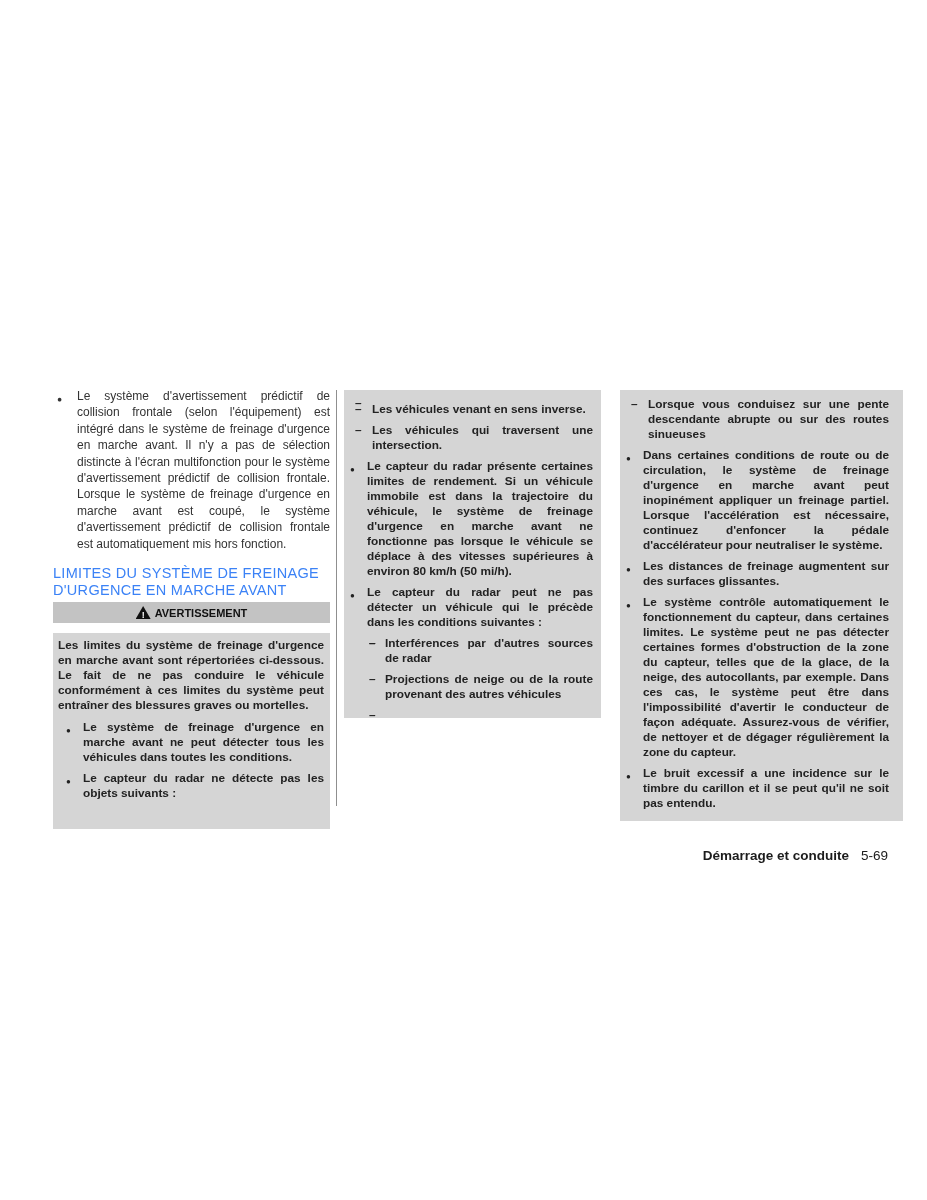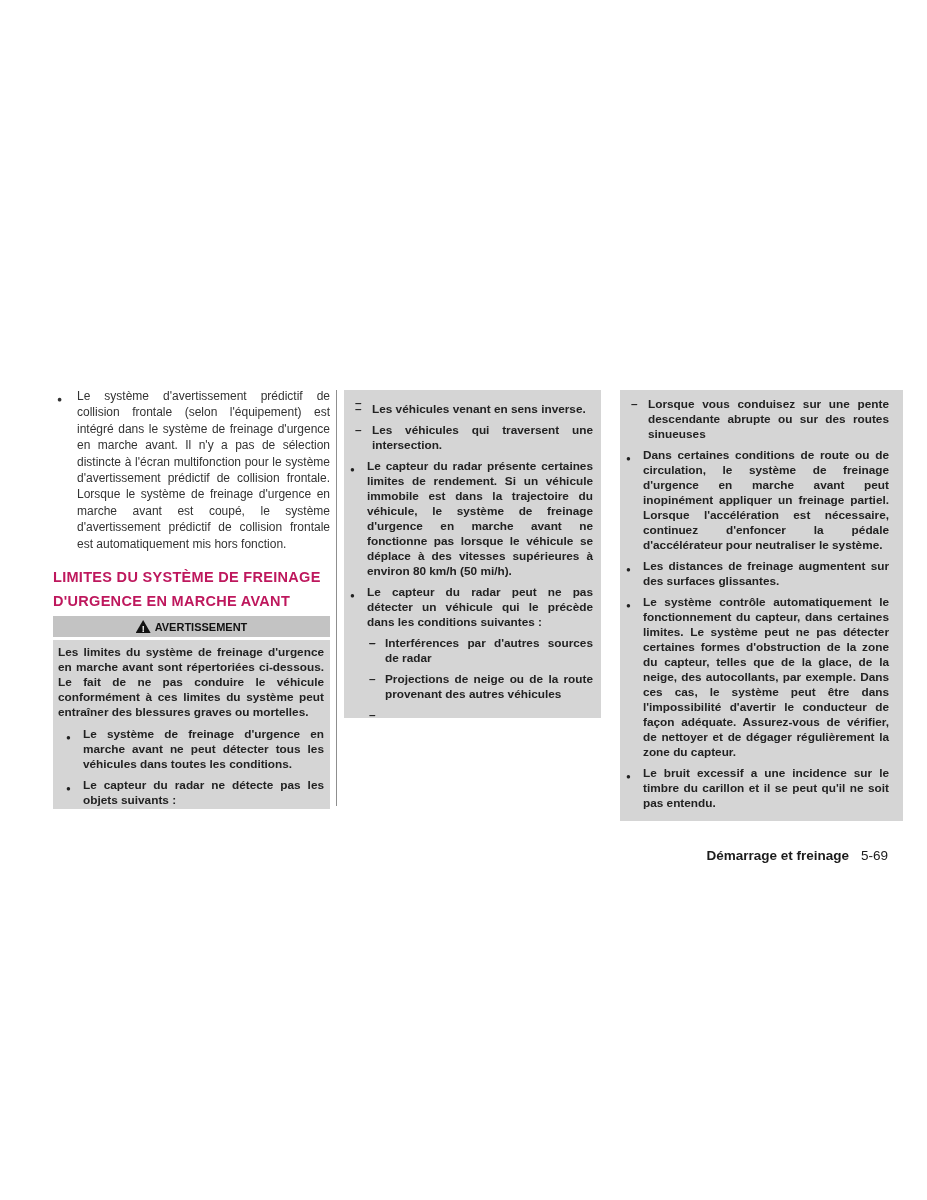--- a/index.html
+++ b/index.html
@@ -18,31 +18,31 @@
   .item.dash    { padding-left:28px; }
   .item.dash    > .marker { left:11px; font-weight:bold; }
   .item.subdash { padding-left:41px; }
   .item.subdash > .marker { left:25px; font-weight:bold; }
 
   
   .col1 { position:absolute; left:53px; top:388px; width:277px; }
   .intro-item { position:relative; padding-left:24px; font-size:12px; line-height:16.4px;
                 font-weight:normal; color:#333; text-align:justify; }
   .intro-item > .marker { left:4px; font-size:8.5px; top:3px; }
-  .heading { margin:13px 0 0 0; font-size:14.5px; line-height:24px; font-weight:bold;
-             color:#be185d; letter-spacing:0.3px; }
+  .heading { margin:13px 0 0 0; font-size:14.5px; line-height:17px; font-weight:normal;
+             color:#3b82f6; letter-spacing:0.3px; }
 
   .warnbar { margin-top:3px; height:21px; background:var(--bar-bg,#c3c3c3);
              display:flex; align-items:center; justify-content:center;
              font-weight:bold; font-size:11px; color:#111; }
   .tri { display:inline-block; position:relative; width:15px; height:13px; background:#111;
          clip-path:polygon(50% 0, 100% 100%, 0 100%); margin-right:4px; }
   .tri::after { content:"!"; position:absolute; left:50%; transform:translateX(-50%);
                 bottom:-1px; color:#fff; font-size:9px; font-weight:bold; }
-  .warnbody { margin-top:3px; background:var(--box-bg,#d5d5d5); padding:5px 6px 1px 5px; }
+  .warnbody { margin-top:10px; background:var(--box-bg,#d5d5d5); padding:5px 6px 28px 5px; }
   .warnbody .wintro { margin:0 0 7px 0; font-size:11.8px; line-height:15px; font-weight:bold;
                       text-align:justify; }
   .warnbody .item.bullet { padding-left:25px; }
   .warnbody .item.bullet > .marker { left:8px; }
 
   
   .graybox { position:absolute; top:390px; background:var(--box-bg,#d5d5d5); box-sizing:border-box; }
   .col2 { left:344px; width:257px; padding:6px 8px 10px 0; }
   .col3 { left:620px; width:283px; padding:7px 14px 10px 0; }
 
@@ -143,16 +143,16 @@
       </div>
       <div class="item bullet">
         <span class="marker">●</span>
         <span class="txt">Le bruit excessif a une incidence sur le timbre du carillon et il se peut qu'il ne soit pas entendu.</span>
       </div>
     </div>
 
   <div class="vrule"></div>
 
   <div class="footer">
-    <span class="fsec">Démarrage et freinage</span><span class="fpage">5-69</span>
+    <span class="fsec">Démarrage et conduite</span><span class="fpage">5-69</span>
   </div>
 
 </div>
 
 </body></html>

